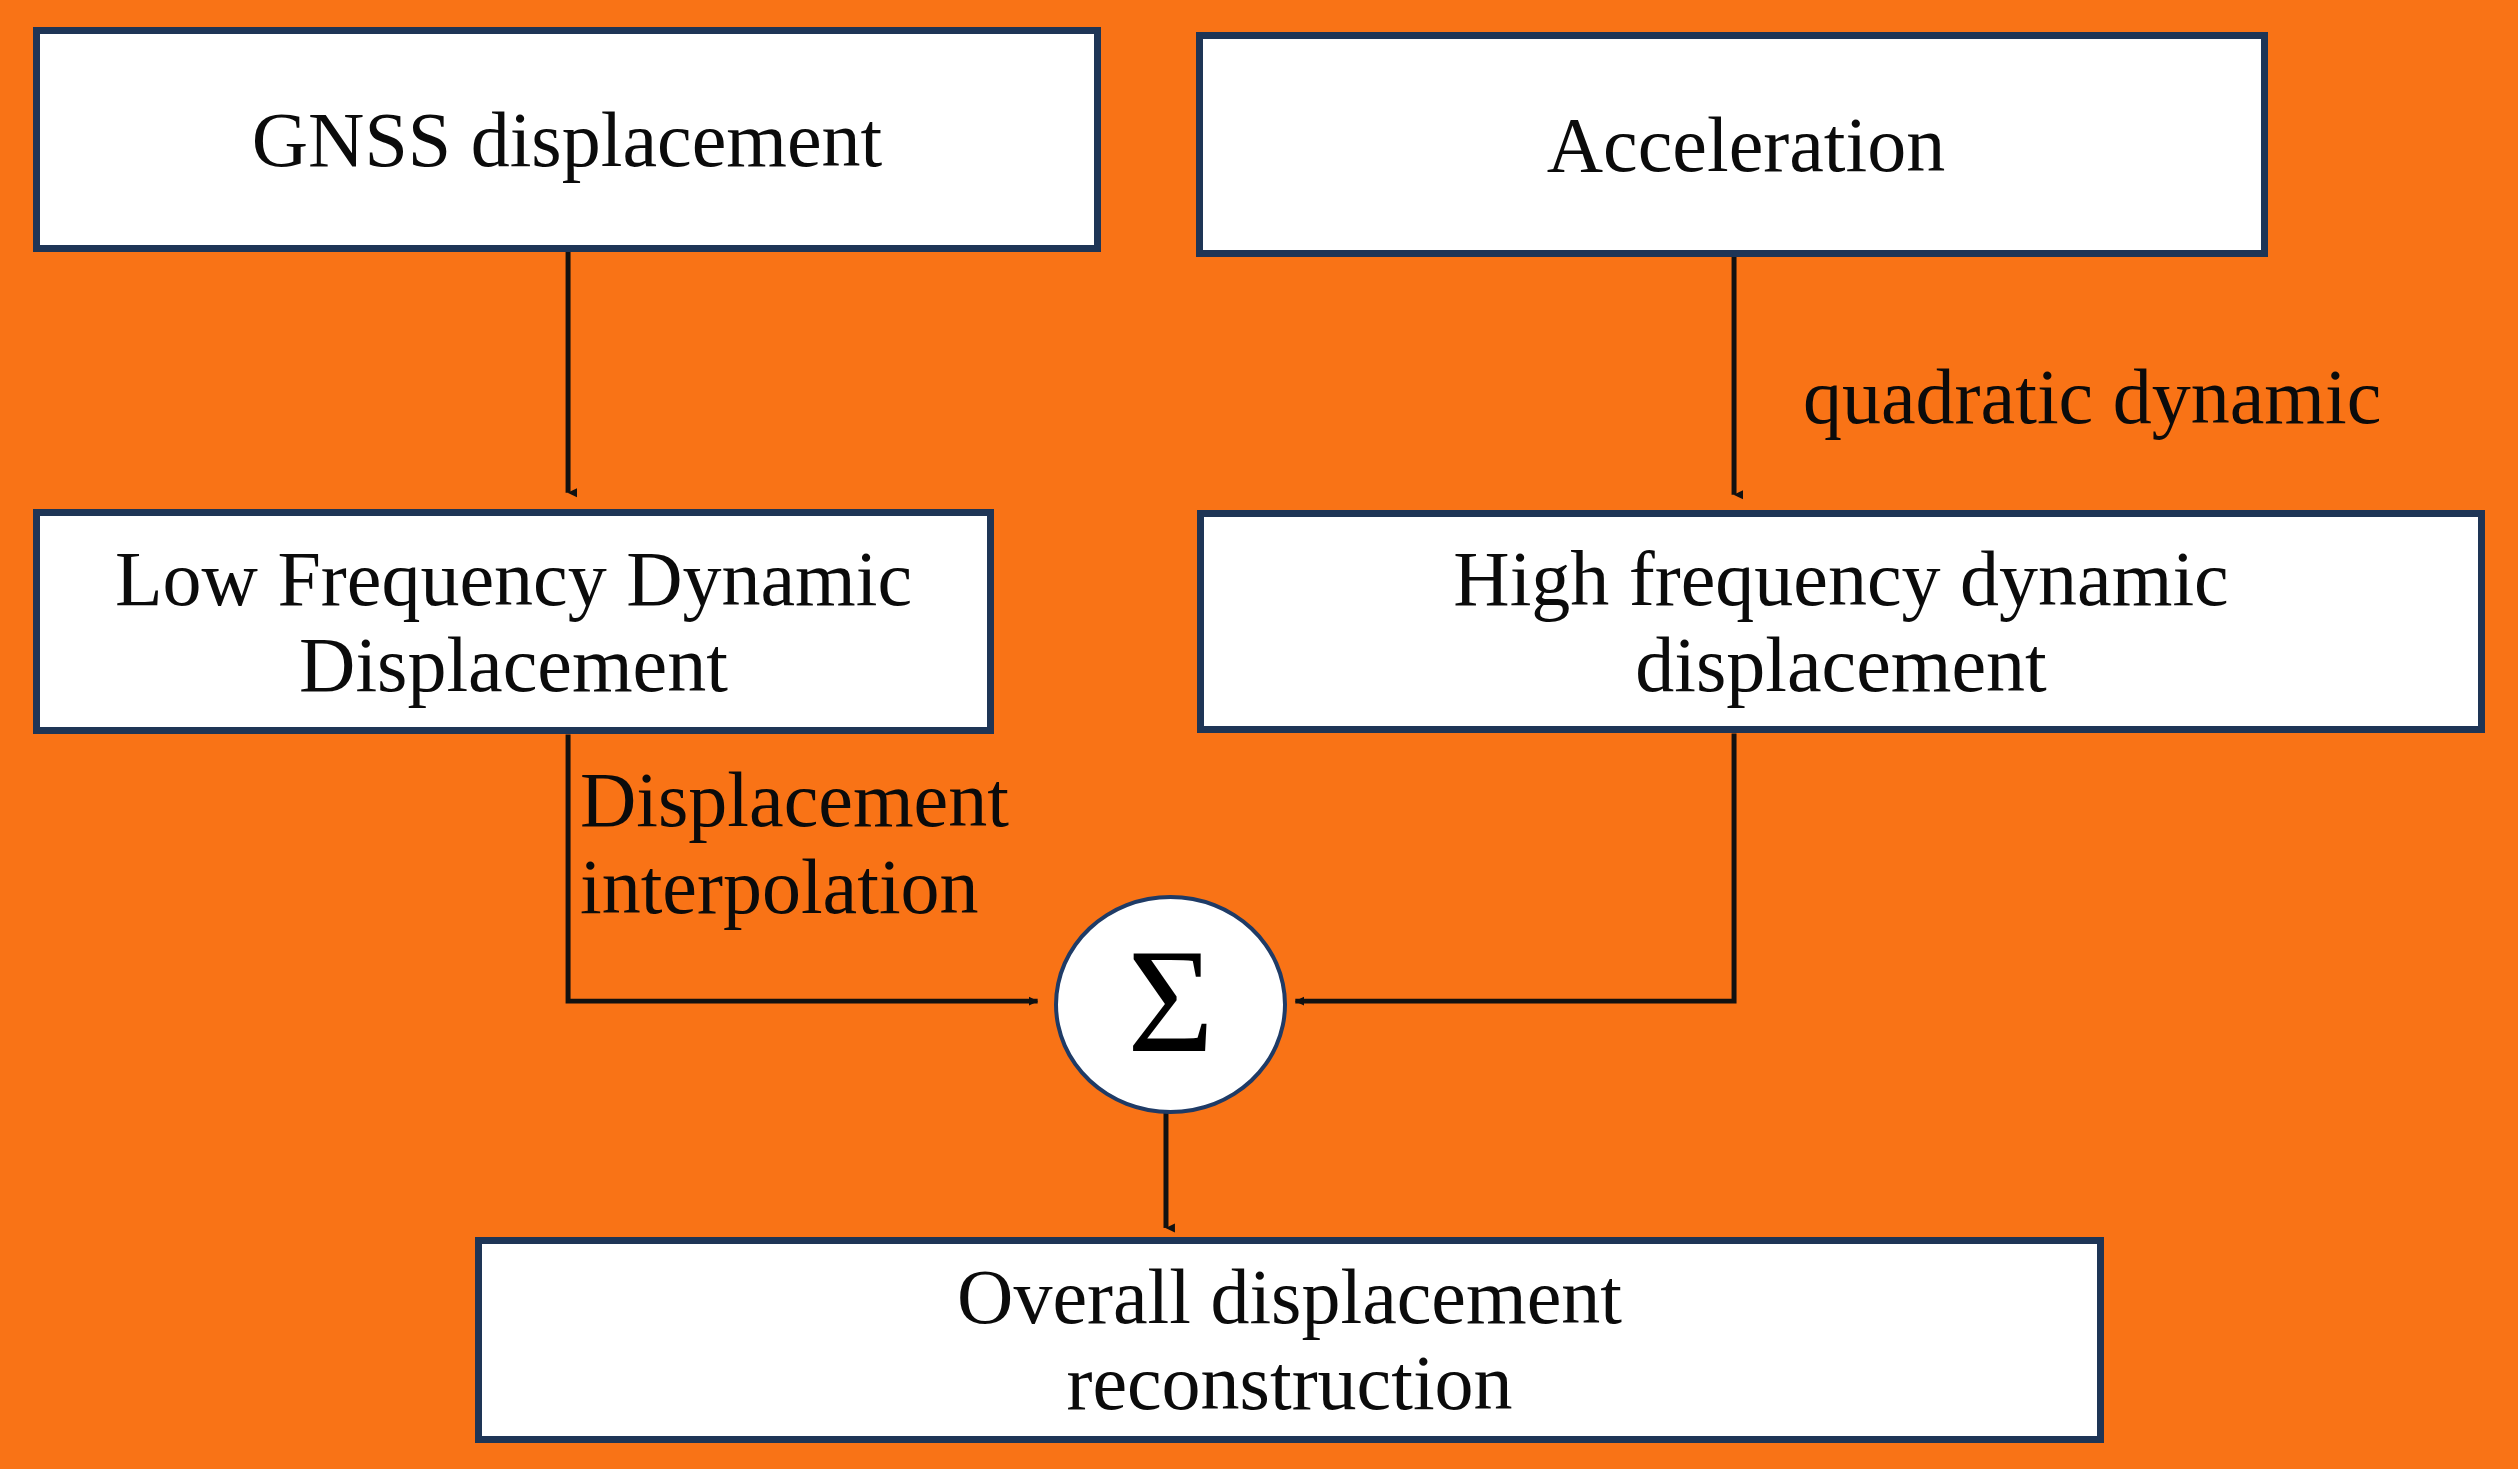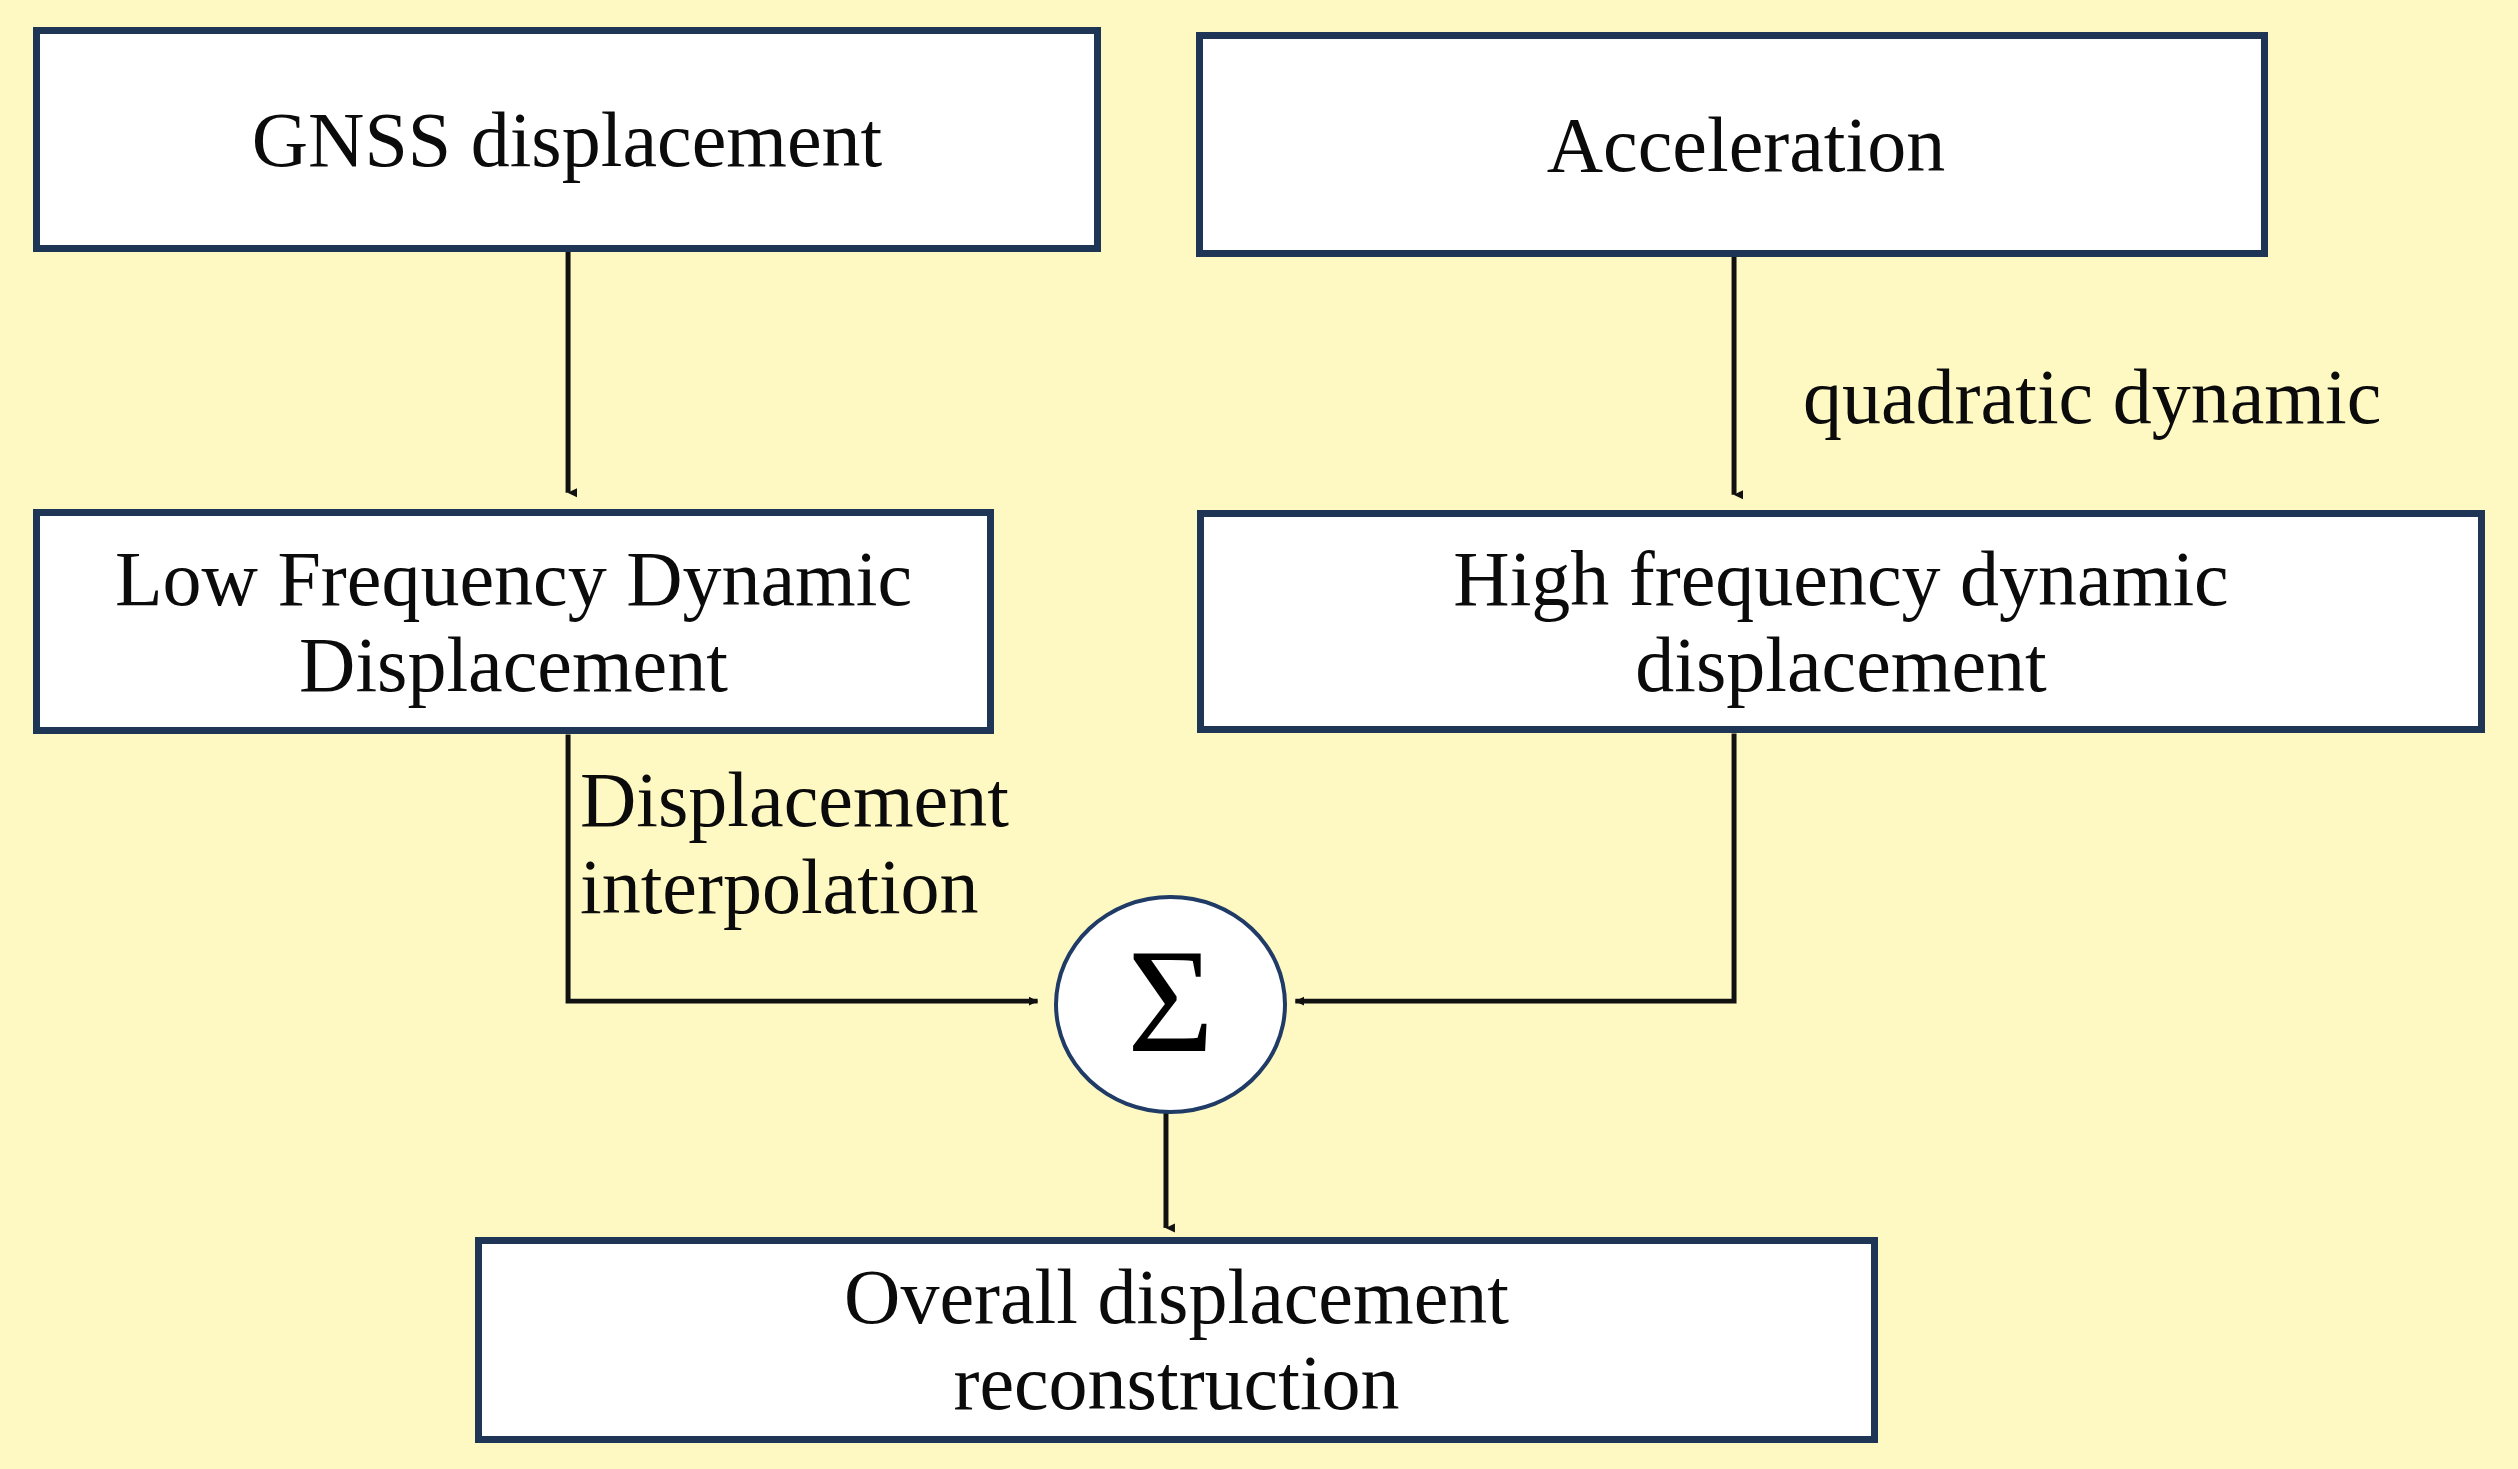--- a/index.html
+++ b/index.html
@@ -4,21 +4,21 @@
 <style>
   html, body {
     margin: 0;
     padding: 0;
     background: #ffffff;
   }
   #canvas {
     position: relative;
     width: 2518px;
     height: 1470px;
-    background: #fef9c3;
+    background: #f97316;
     overflow: hidden;
     font-family: "Liberation Serif", "DejaVu Serif", serif;
   }
 
   .node-box {
     position: absolute;
     box-sizing: border-box;
     background: #ffffff;
     border: 7px solid #1e3556;
     display: flex;
@@ -35,21 +35,21 @@
     white-space: pre-line;
   }
 
   
   #box-gnss           { left: 33px;   top: 27px;   width: 1068px; height: 225px; }
   #box-acceleration   { left: 1196px; top: 32px;   width: 1072px; height: 225px; padding-left: 28px; }
   
   #box-lowfreq        { left: 33px;   top: 509px;  width: 961px; height: 225px; }
   #box-highfreq       { left: 1197px; top: 510px;  width: 1288px; height: 223px; }
   
-  #box-overall        { left: 475px;  top: 1237px; width: 1403px; height: 206px; }
+  #box-overall        { left: 475px;  top: 1237px; width: 1629px; height: 206px; }
 
   
   .edge-label {
     position: absolute;
     font-family: "Liberation Serif", "DejaVu Serif", serif;
     font-size: 78px;
     line-height: 1.12;
     color: #0b0b0b;
     white-space: pre-line;
   }

